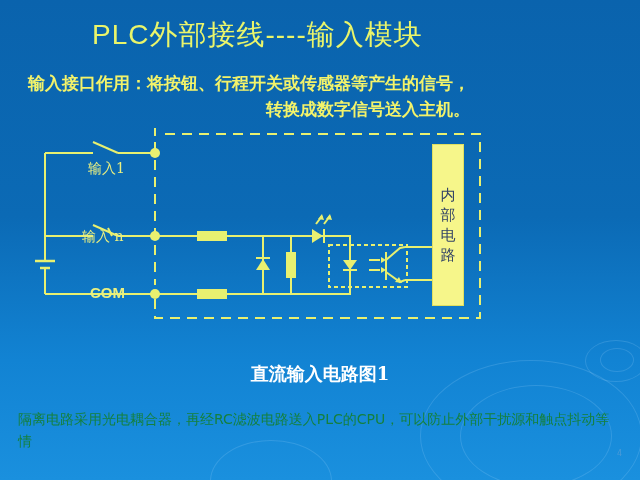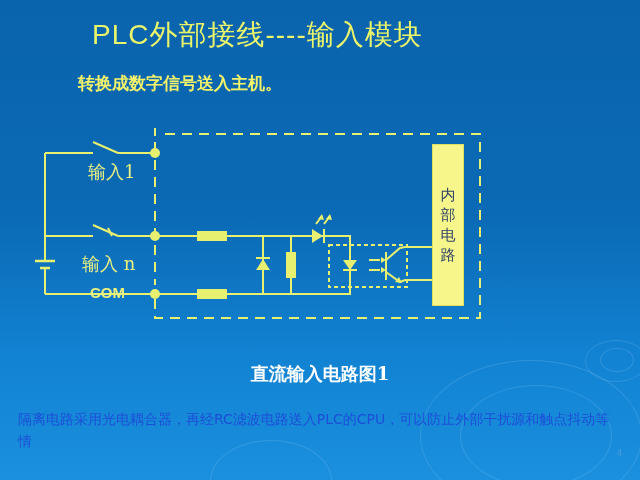--- a/index.html
+++ b/index.html
@@ -13,49 +13,50 @@
   .title {
     position: absolute; left: 82px; top: 16px; font-size: 28px; color: #eaf56a;
     font-family: Liberation Sans, sans-serif; letter-spacing: 1px; white-space: nowrap; margin-left: 10px;
   }
   .intro {
     position: absolute; left: 28px; top: 70px; font-size: 17px; line-height: 26px;
     color: #f3f36a; font-weight: bold; white-space: nowrap;
   }
   .intro .l2 { padding-left: 50px; display: block; text-align: right; }
   .diagram { position: absolute; left: 0; top: 0; width: 640px; height: 480px; }
-  .lbl { position: absolute; color: #eaf080; font-size: 18px; font-family: "DejaVu Serif", serif; white-space: nowrap; }
+  .lbl { position: absolute; color: #eaf080; font-size: 14px; font-family: "DejaVu Serif", serif; white-space: nowrap; }
   .com { position: absolute; left: 90px; top: 284px; color: #eaf080; font-weight: bold; font-size: 15px; font-family: "Liberation Sans", sans-serif; }
   .internal {
     position: absolute; left: 432px; top: 144px; width: 30px; height: 160px; background: #f6f68a;
     border: 1px solid #e0e060; display: flex; flex-direction: column; align-items: center; justify-content: center;
     color: #334466; font-size: 15px; line-height: 20px; font-family: "DejaVu Serif", serif;
   }
   .caption {
     position: absolute; left: 0; width: 640px; top: 362px; text-align: center;
     color: #ffffff; font-size: 18px; font-weight: bold; font-family: "DejaVu Serif", serif;
   }
   .note {
-    position: absolute; left: 18px; top: 408px; width: 600px; color: #1d4ed8; font-size: 14px; line-height: 22px;
+    position: absolute; left: 18px; top: 408px; width: 600px; color: #15803d; font-size: 14px; line-height: 22px;
   }
   .page-num { position: absolute; right: 18px; bottom: 22px; color: #4a9ad8; font-size: 8px; }
 </style>
 </head>
 <body>
 
 <div class="slide">
   <div class="ripple" style="left:420px;top:360px;width:220px;height:150px;"></div>
   <div class="ripple" style="left:460px;top:385px;width:150px;height:100px;"></div>
   <div class="ripple" style="left:585px;top:340px;width:60px;height:40px;"></div>
   <div class="ripple" style="left:600px;top:348px;width:32px;height:22px;"></div>
   <div class="ripple" style="left:210px;top:440px;width:120px;height:80px;"></div>
 
   <div class="title">PLC外部接线----输入模块</div>
 
   <div class="intro">
+    <span>输入接口作用：将按钮、行程开关或传感器等产生的信号，</span>
     <span class="l2">转换成数字信号送入主机。</span>
   </div>
 
   <svg class="diagram" viewBox="0 0 640 480" width="640" height="480">
     <g stroke="#e8f070" stroke-width="2" fill="none">
 
       <path d="M155 128 L155 150" stroke-dasharray="8 6"></path>
       <path d="M165 134 L480 134 L480 318 L155 318 L155 295" stroke-dasharray="10 7"></path>
       <path d="M155 160 L155 285" stroke-dasharray="10 7"></path>
 
@@ -122,21 +123,21 @@
     <g fill="#e8f070">
       <polygon points="322,214 318,219 324,220"></polygon>
       <polygon points="330,214 326,219 332,220"></polygon>
       <polygon points="381,257 381,263 386,260"></polygon>
       <polygon points="381,267 381,273 386,270"></polygon>
       <polygon points="402,283 395,282 399,277"></polygon>
     </g>
   </svg>
 
   <div class="lbl" style="left:88px;top:160px;">输入1</div>
-  <div class="lbl" style="left:82px;top:252px;">输入 n</div>
+  <div class="lbl" style="left:82px;top:228px;">输入 n</div>
   <div class="com">COM</div>
 
   <div class="internal">
     <span>内</span>
     <span>部</span>
     <span>电</span>
     <span>路</span>
   </div>
 
   <div class="caption">直流输入电路图1</div>

